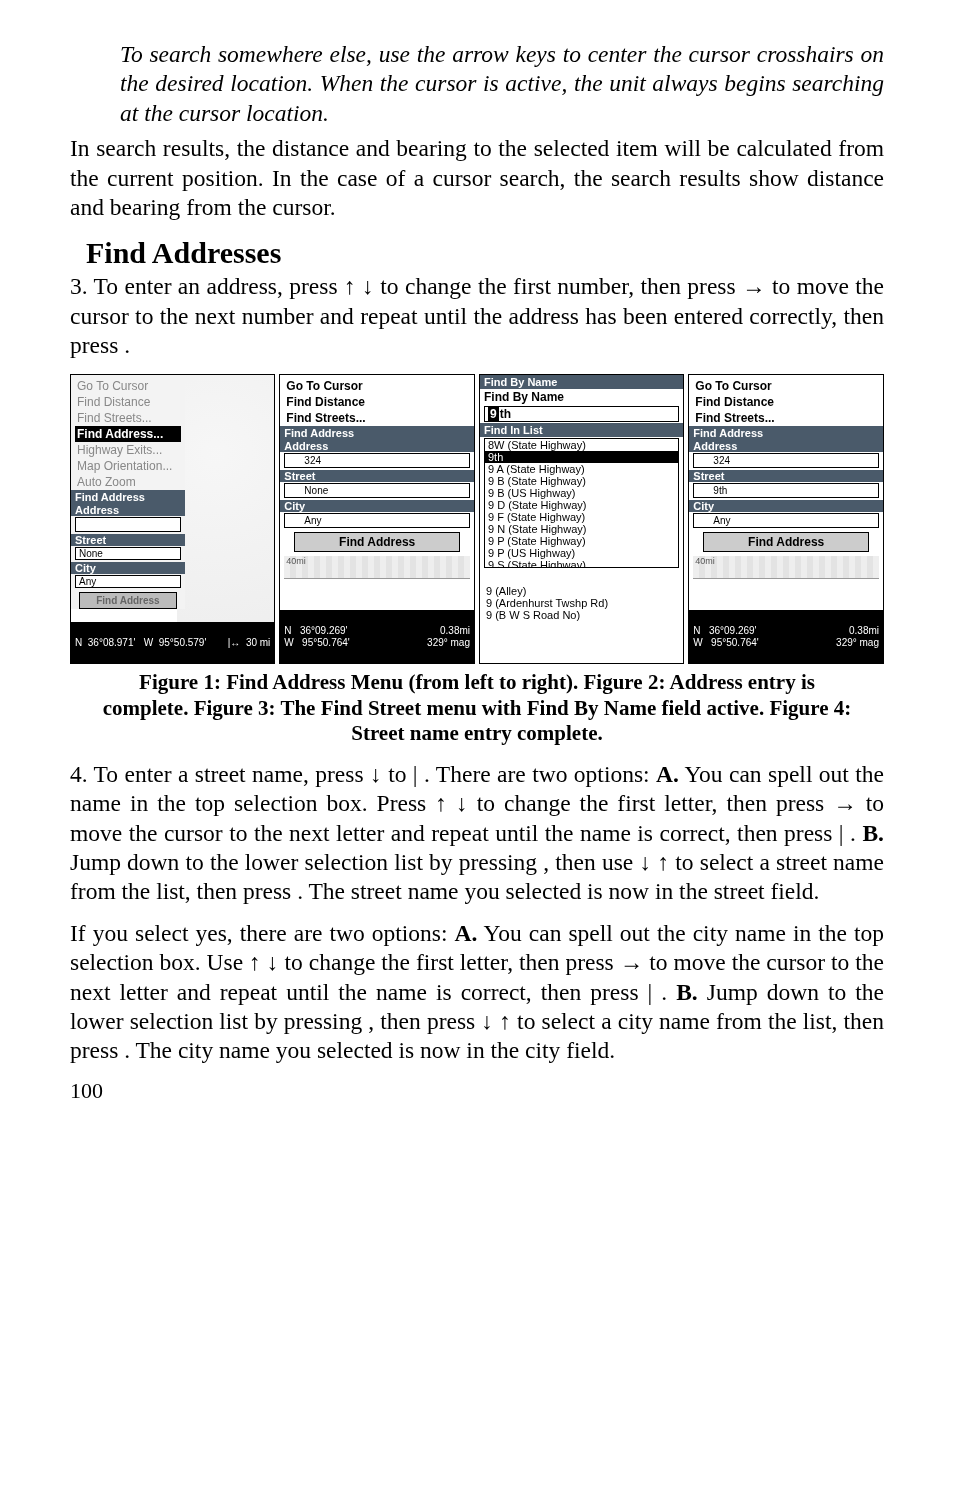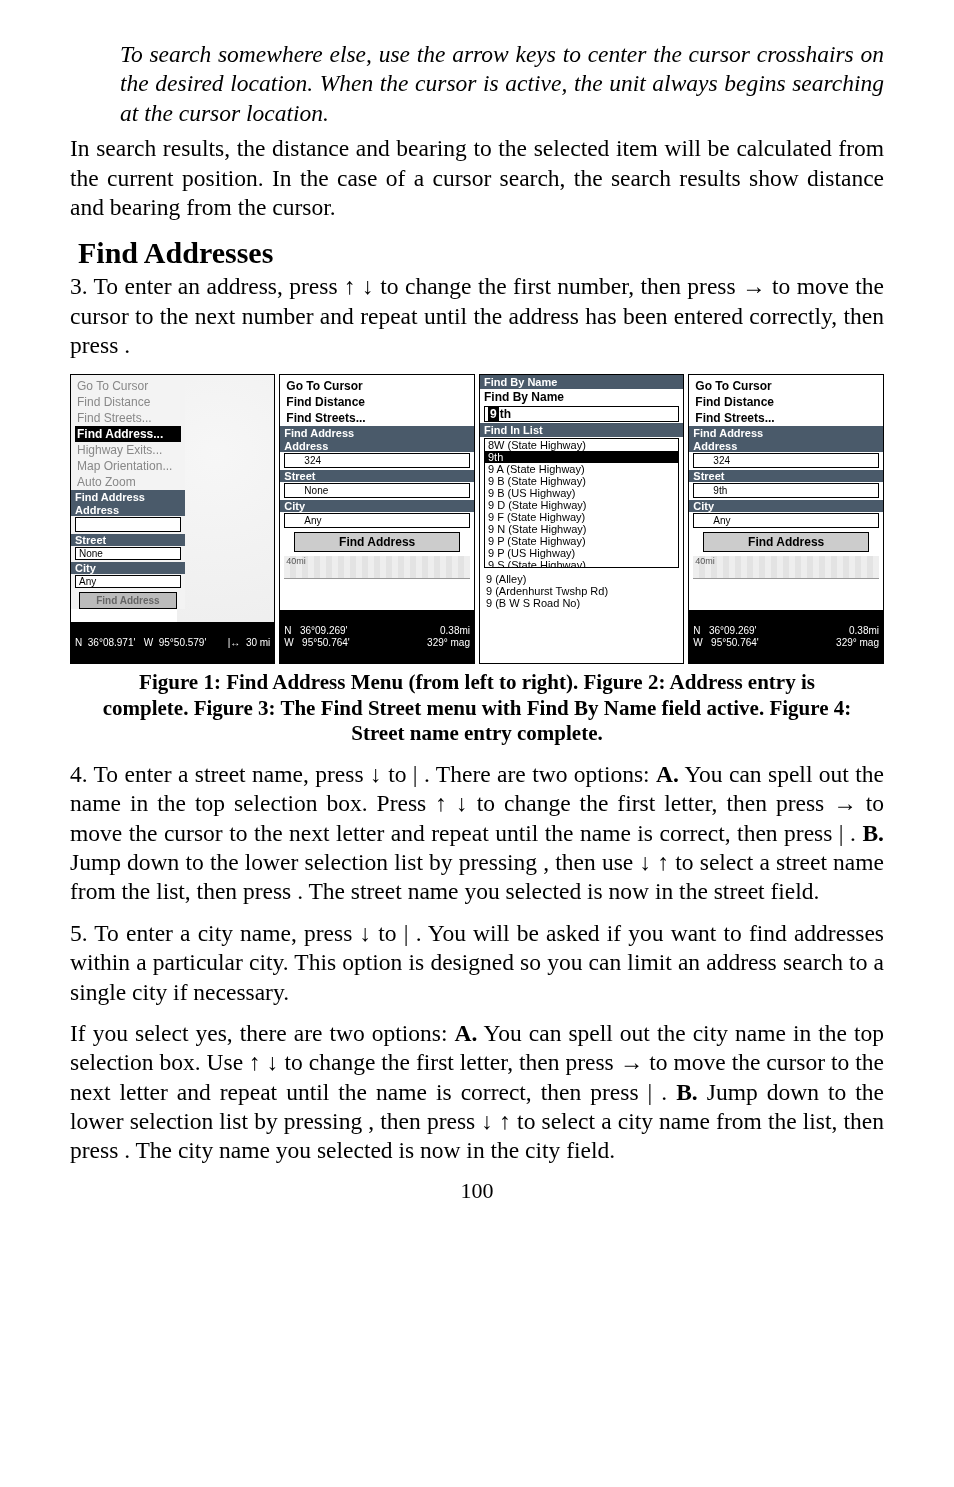--- a/index.html
+++ b/index.html
@@ -23,21 +23,21 @@
   }
   .para {
     font-size: 23.5px;
     line-height: 1.25;
     text-align: justify;
     margin: 0 0 10px 0;
   }
   .h2 {
     font-size: 30px;
     font-weight: bold;
-    margin: 14px 0 2px 8px;
+    margin: 14px 0 2px 16px;
   }
   .step {
     font-size: 23.5px;
     line-height: 1.25;
     text-align: justify;
     margin: 0 0 12px 0;
   }
   .figure-row {
     display: flex;
     gap: 4px;
@@ -152,21 +152,20 @@
     background:#f3f3f3;
   }
   .caption {
     font-size: 21px;
     font-weight: bold;
     text-align: center;
     margin: 4px 30px 14px 30px;
     line-height:1.2;
   }
   .pagenum {
-    text-align:center;
     font-size:22px;
     margin-top:8px;
   }
 </style>
 </head>
 <body>
 
 <div class="page">
 
   <p class="para-indent">To search somewhere else, use the arrow keys to center the cursor crosshairs on the desired location. When the cursor is active, the unit always begins searching at the cursor location.</p>
@@ -244,21 +243,21 @@
         <div class="row">9   A (State Highway)</div>
         <div class="row">9   B (State Highway)</div>
         <div class="row">9   B (US Highway)</div>
         <div class="row">9   D (State Highway)</div>
         <div class="row">9   F (State Highway)</div>
         <div class="row">9   N (State Highway)</div>
         <div class="row">9   P (State Highway)</div>
         <div class="row">9   P (US Highway)</div>
         <div class="row">9   S (State Highway)</div>
       </div>
-      <div style="font-size:11px; padding:4px 6px;">
+      <div style="font-size:11px; padding:16px 6px;">
         <div>9 (Alley)</div>
         <div>9 (Ardenhurst Twshp Rd)</div>
         <div>9 (B W S Road No)</div>
 
       </div>
     </div>
 
     <div class="panel">
       <div class="menu">
         <div class="menu-item">Go To Cursor</div>
@@ -287,21 +286,20 @@
   <div class="caption">Figure 1: Find Address Menu (from left to right). Figure 2: Address entry is complete. Figure 3: The Find Street menu with Find By Name field active. Figure 4: Street name entry complete.</div>
 
   <p class="step">
     <span>4. To enter a street name, press ↓ to   | . There are two options: </span>
     <b>A.</b>
     <span> You can spell out the name in the top selection box. Press ↑ ↓ to change the first letter, then press → to move the cursor to the next letter and repeat until the name is correct, then press   | . </span>
     <b>B.</b>
     <span> Jump down to the lower selection list by pressing   , then use ↓ ↑ to select a street name from the list, then press   . The street name you selected is now in the street field.</span>
   </p>
 
-  <p class="step">5. To enter a city name, press ↓ to   | . You will be asked if you want to find addresses within a particular city. This option is designed so you can limit an address search to a single city if necessary.</p>
 
   <p class="step">
     <span>If you select yes, there are two options: </span>
     <b>A.</b>
     <span> You can spell out the city name in the top selection box. Use ↑ ↓ to change the first letter, then press → to move the cursor to the next letter and repeat until the name is correct, then press   | . </span>
     <b>B.</b>
     <span> Jump down to the lower selection list by pressing   , then press ↓ ↑ to select a city name from the list, then press   . The city name you selected is now in the city field.</span>
   </p>
 
   <div class="pagenum">100</div>

